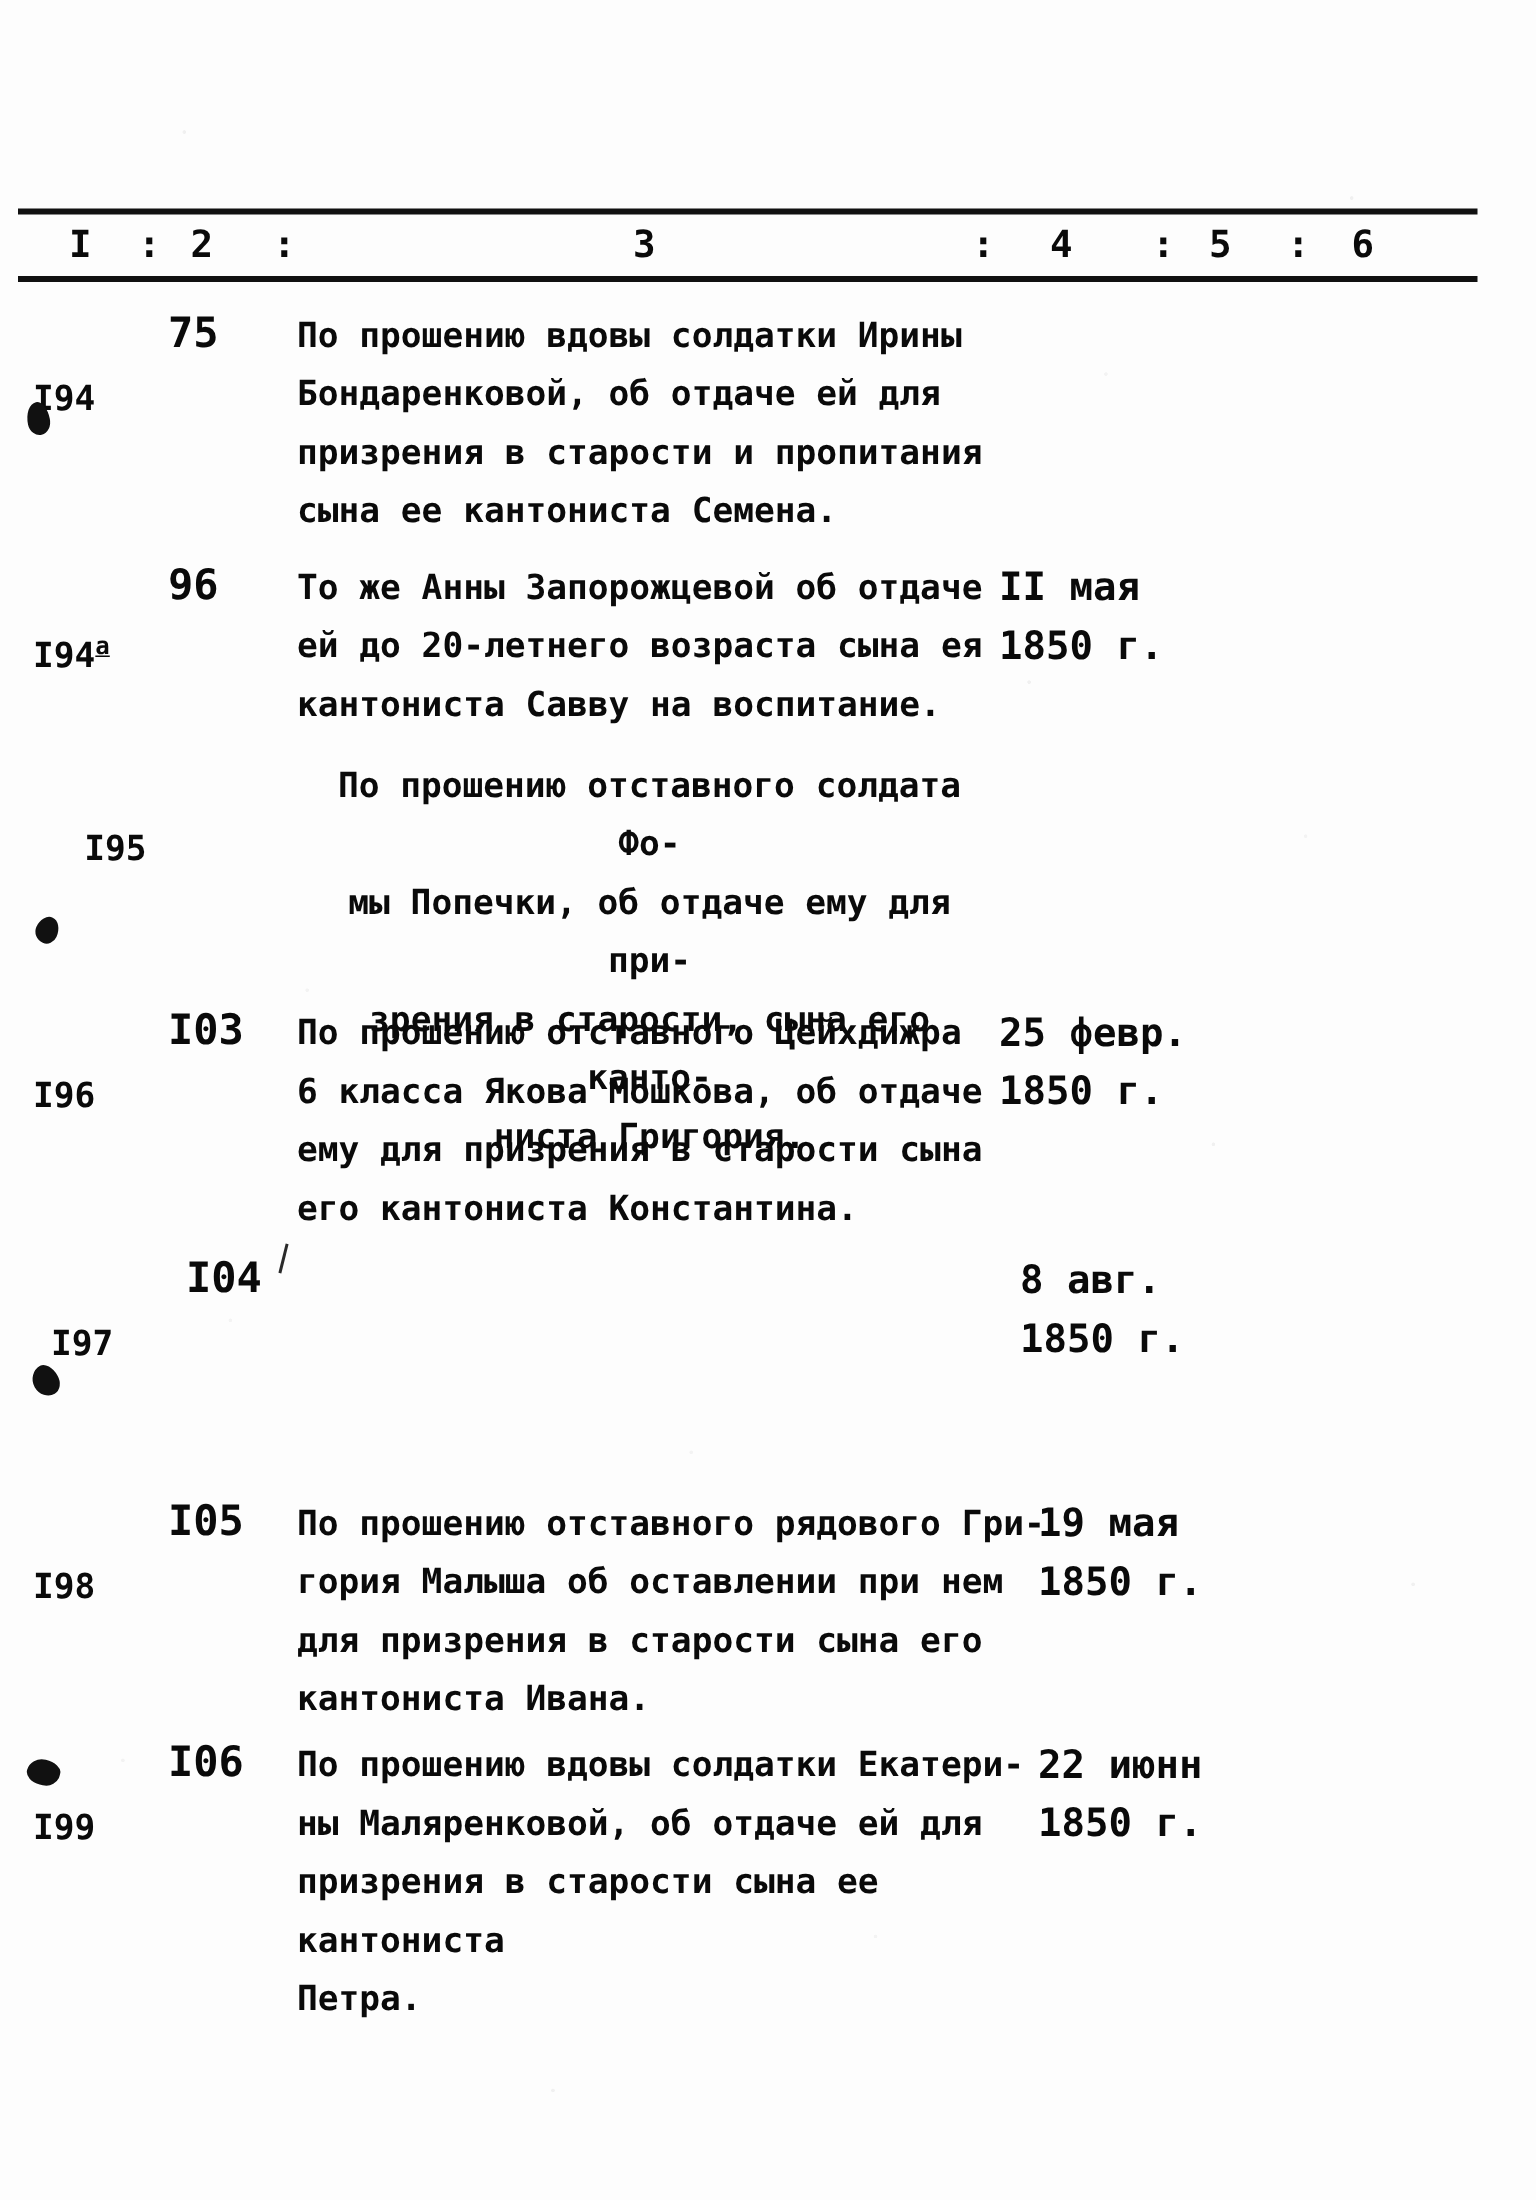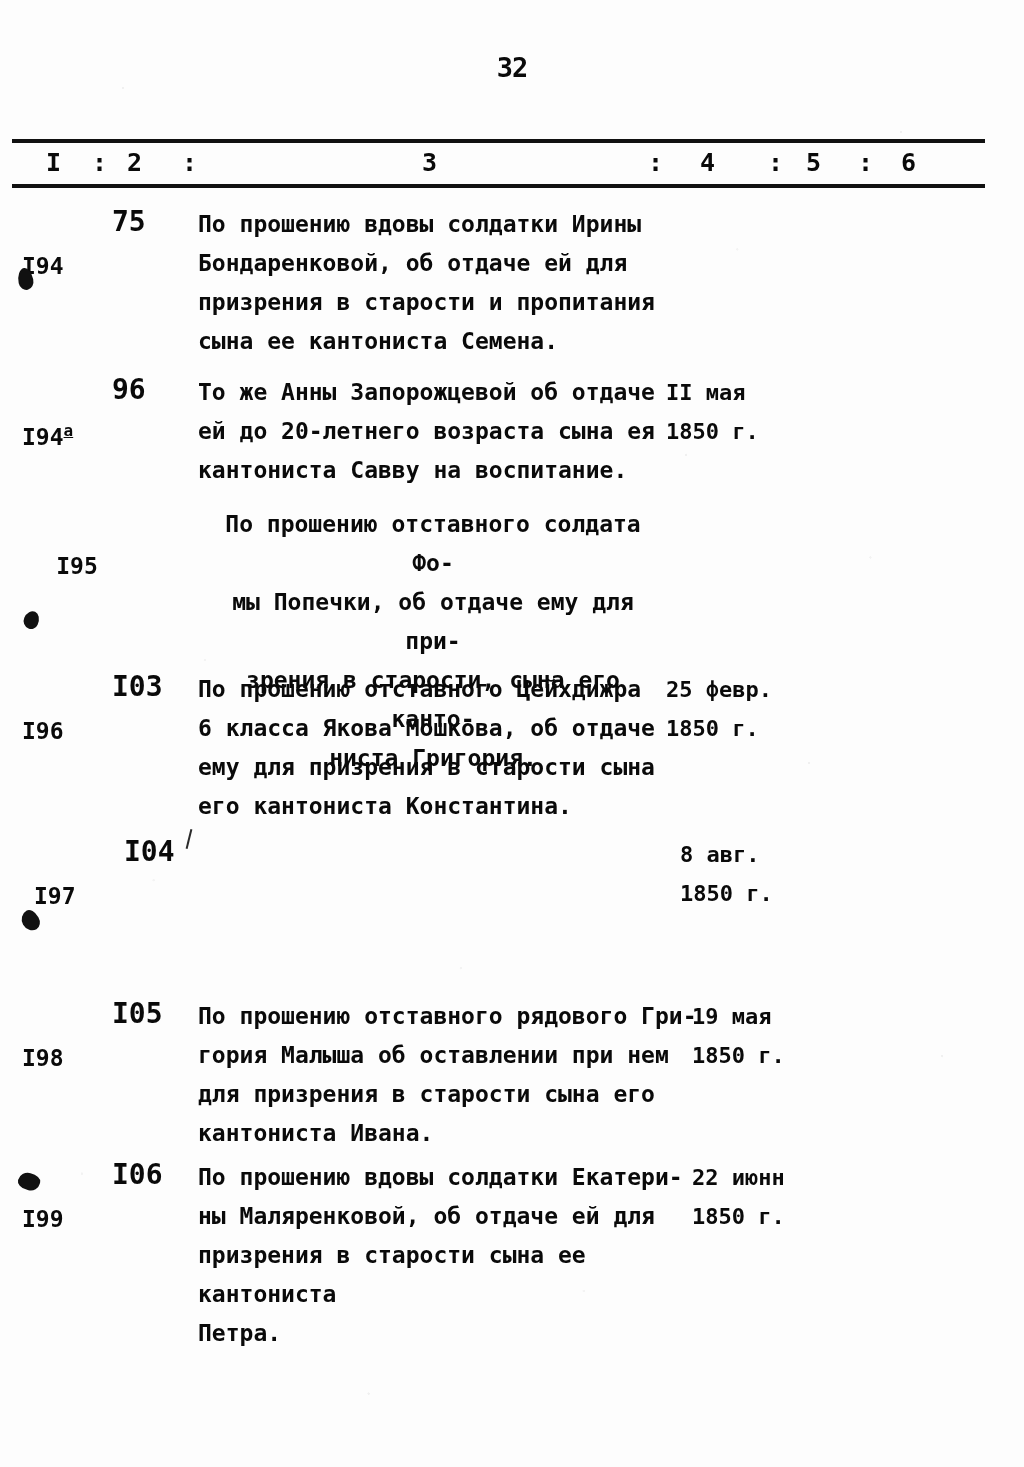--- a/index.html
+++ b/index.html
@@ -135,21 +135,21 @@
     font-weight: 700;
     line-height: 39px;
     white-space: pre-line;
   }
   .col-body.wide { width: 540px; }
   .col-date {
     position: absolute;
     left: 666px;
     top: 0;
     width: 220px;
-    font-size: 22px;
+    font-size: 26px;
     font-weight: 700;
     line-height: 39px;
     white-space: pre-line;
   }
 
   
   .e0 { position: absolute; top: 0px;    left: 0; right: 0; height: 150px; }
   .e1 { position: absolute; top: 168px;  left: 0; right: 0; height: 120px; padding-left: 24px; }
   .e2 { position: absolute; top: 300px;  left: 0; right: 0; height: 160px; text-align: center; }
   .e3 { position: absolute; top: 465px;  left: 0; right: 0; height: 160px; }
@@ -199,21 +199,20 @@
     transform: rotate(14deg);
   }
 </style>
 </head>
 <body>
 
 <div class="page">
 
   <div class="paper-noise"></div>
 
-  <div class="page-number">32</div>
 
   <div class="rule rule-top"></div>
 
   <div class="col-header">
     <span class="ch-1">I</span>
     <span class="ch-s1">:</span>
     <span class="ch-2">2</span>
     <span class="ch-s2">:</span>
     <span class="ch-3">3</span>
     <span class="ch-s3">:</span>

